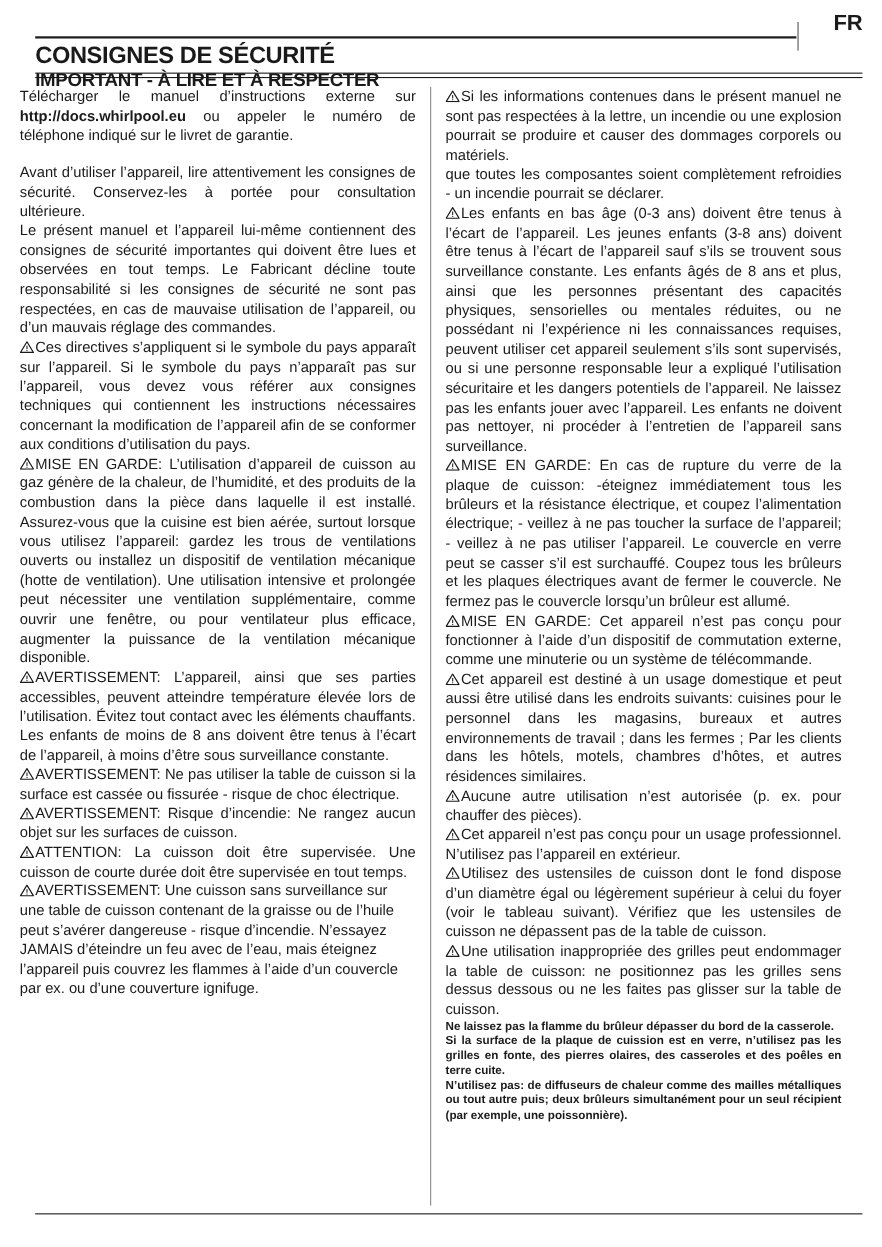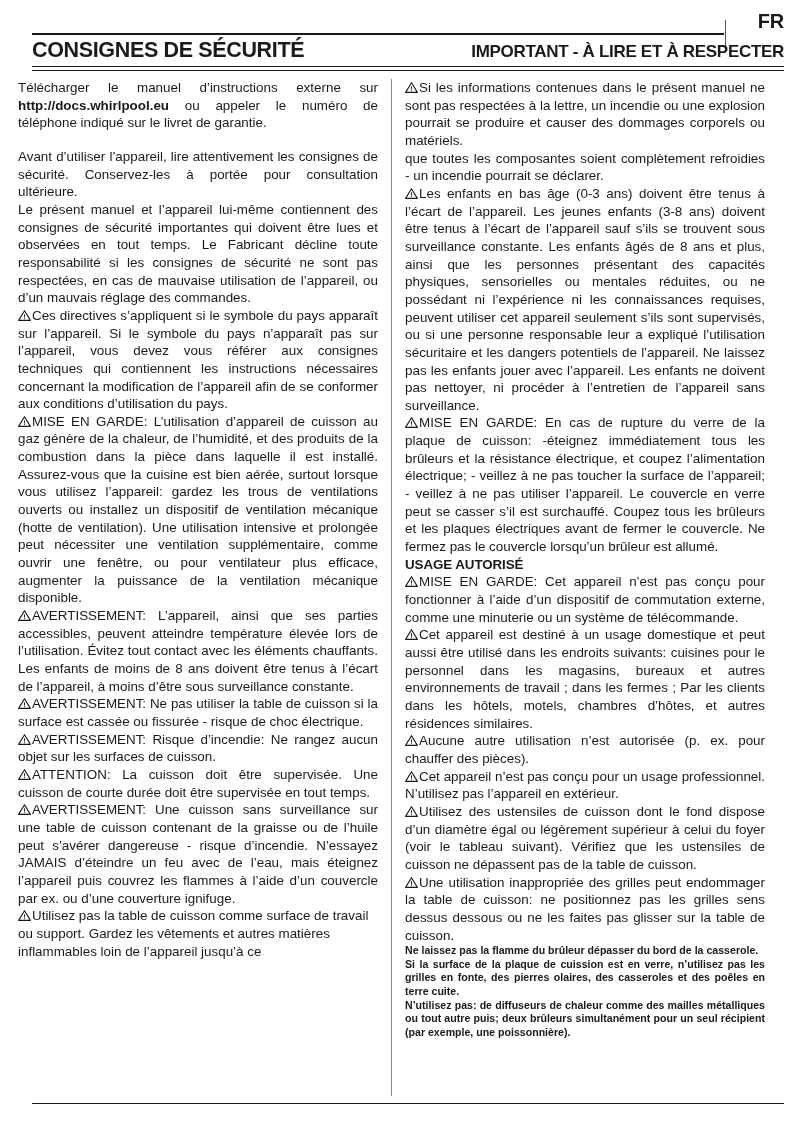--- a/index.html
+++ b/index.html
@@ -63,20 +63,21 @@
     line-height: 1;
   }
   .title-row {
     position: absolute;
     left: 14px;
     right: 0;
     top: 38px;
     display: flex;
     justify-content: space-between;
     align-items: baseline;
+    flex-direction: column;
   }
   .title-main {
     font-size: 21.5px;
     font-weight: bold;
     letter-spacing: -0.35px;
     white-space: nowrap;
   }
   .title-sub {
     font-size: 17px;
     font-weight: bold;
@@ -234,25 +235,20 @@
               <rect x="6.05" y="4.3" width="0.95" height="3.2" fill="#1a1a1a"></rect>
               <rect x="6.05" y="8.25" width="0.95" height="0.95" fill="#1a1a1a"></rect>
             </svg></span><span>ATTENTION: La cuisson doit être supervisée. Une cuisson de courte durée doit être supervisée en tout temps.</span></p>
 
       <p class="para"><span class="warn"><svg width="13" height="11" viewBox="0 0 13 11">
               <path d="M6.5 0.7 L12.4 10.4 L0.6 10.4 Z" fill="none" stroke="#1a1a1a" stroke-width="1.1" stroke-linejoin="round"></path>
               <rect x="6.05" y="4.3" width="0.95" height="3.2" fill="#1a1a1a"></rect>
               <rect x="6.05" y="8.25" width="0.95" height="0.95" fill="#1a1a1a"></rect>
             </svg></span><span>AVERTISSEMENT: Une cuisson sans surveillance sur une table de cuisson contenant de la graisse ou de l’huile peut s’avérer dangereuse - risque d’incendie. N’essayez JAMAIS d’éteindre un feu avec de l’eau, mais éteignez l’appareil puis couvrez les flammes à l’aide d’un couvercle par ex. ou d’une couverture ignifuge.</span></p>
 
-      <p class="para"><span class="warn"><svg width="13" height="11" viewBox="0 0 13 11">
-              <path d="M6.5 0.7 L12.4 10.4 L0.6 10.4 Z" fill="none" stroke="#1a1a1a" stroke-width="1.1" stroke-linejoin="round"></path>
-              <rect x="6.05" y="4.3" width="0.95" height="3.2" fill="#1a1a1a"></rect>
-              <rect x="6.05" y="8.25" width="0.95" height="0.95" fill="#1a1a1a"></rect>
-            </svg></span><span>Utilisez pas la table de cuisson comme surface de travail ou support. Gardez les vêtements et autres matières inflammables loin de l’appareil jusqu’à ce</span></p>
 
     </div>
 
     <div class="col-divider"></div>
 
     <div class="col col-right">
 
       <p class="para"><span class="warn"><svg width="13" height="11" viewBox="0 0 13 11">
               <path d="M6.5 0.7 L12.4 10.4 L0.6 10.4 Z" fill="none" stroke="#1a1a1a" stroke-width="1.1" stroke-linejoin="round"></path>
               <rect x="6.05" y="4.3" width="0.95" height="3.2" fill="#1a1a1a"></rect>
@@ -266,21 +262,20 @@
               <rect x="6.05" y="4.3" width="0.95" height="3.2" fill="#1a1a1a"></rect>
               <rect x="6.05" y="8.25" width="0.95" height="0.95" fill="#1a1a1a"></rect>
             </svg></span><span>Les enfants en bas âge (0-3 ans) doivent être tenus à l’écart de l’appareil. Les jeunes enfants (3-8 ans) doivent être tenus à l’écart de l’appareil sauf s’ils se trouvent sous surveillance constante. Les enfants âgés de 8 ans et plus, ainsi que les personnes présentant des capacités physiques, sensorielles ou mentales réduites, ou ne possédant ni l’expérience ni les connaissances requises, peuvent utiliser cet appareil seulement s’ils sont supervisés, ou si une personne responsable leur a expliqué l’utilisation sécuritaire et les dangers potentiels de l’appareil. Ne laissez pas les enfants jouer avec l’appareil. Les enfants ne doivent pas nettoyer, ni procéder à l’entretien de l’appareil sans surveillance.</span></p>
 
       <p class="para"><span class="warn"><svg width="13" height="11" viewBox="0 0 13 11">
               <path d="M6.5 0.7 L12.4 10.4 L0.6 10.4 Z" fill="none" stroke="#1a1a1a" stroke-width="1.1" stroke-linejoin="round"></path>
               <rect x="6.05" y="4.3" width="0.95" height="3.2" fill="#1a1a1a"></rect>
               <rect x="6.05" y="8.25" width="0.95" height="0.95" fill="#1a1a1a"></rect>
             </svg></span><span>MISE EN GARDE: En cas de rupture du verre de la plaque de cuisson: -éteignez immédiatement tous les brûleurs et la résistance électrique, et coupez l’alimentation électrique; - veillez à ne pas toucher la surface de l’appareil; - veillez à ne pas utiliser l’appareil. Le couvercle en verre peut se casser s’il est surchauffé. Coupez tous les brûleurs et les plaques électriques avant de fermer le couvercle. Ne fermez pas le couvercle lorsqu’un brûleur est allumé.</span></p>
 
-      <p class="section-head">USAGE AUTORISÉ</p>
 
       <p class="para"><span class="warn"><svg width="13" height="11" viewBox="0 0 13 11">
               <path d="M6.5 0.7 L12.4 10.4 L0.6 10.4 Z" fill="none" stroke="#1a1a1a" stroke-width="1.1" stroke-linejoin="round"></path>
               <rect x="6.05" y="4.3" width="0.95" height="3.2" fill="#1a1a1a"></rect>
               <rect x="6.05" y="8.25" width="0.95" height="0.95" fill="#1a1a1a"></rect>
             </svg></span><span>MISE EN GARDE: Cet appareil n’est pas conçu pour fonctionner à l’aide d’un dispositif de commutation externe, comme une minuterie ou un système de télécommande.</span></p>
 
       <p class="para"><span class="warn"><svg width="13" height="11" viewBox="0 0 13 11">
               <path d="M6.5 0.7 L12.4 10.4 L0.6 10.4 Z" fill="none" stroke="#1a1a1a" stroke-width="1.1" stroke-linejoin="round"></path>
               <rect x="6.05" y="4.3" width="0.95" height="3.2" fill="#1a1a1a"></rect>

